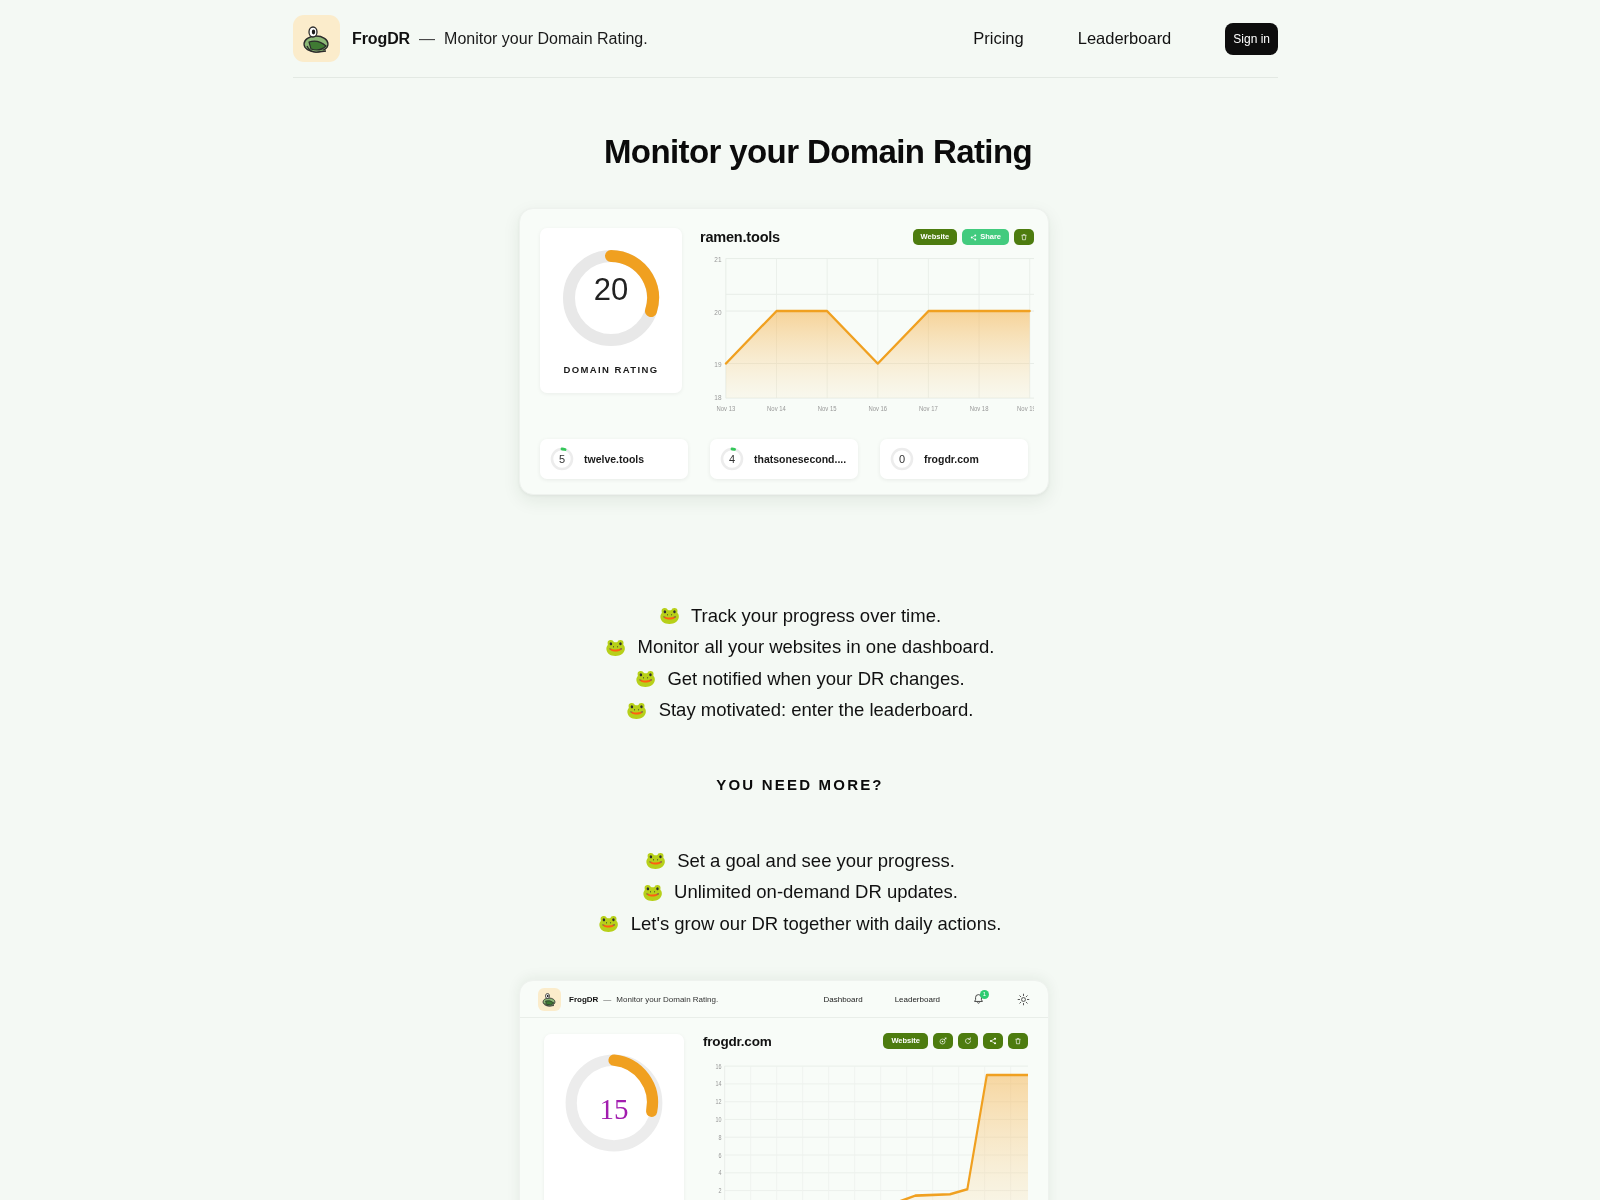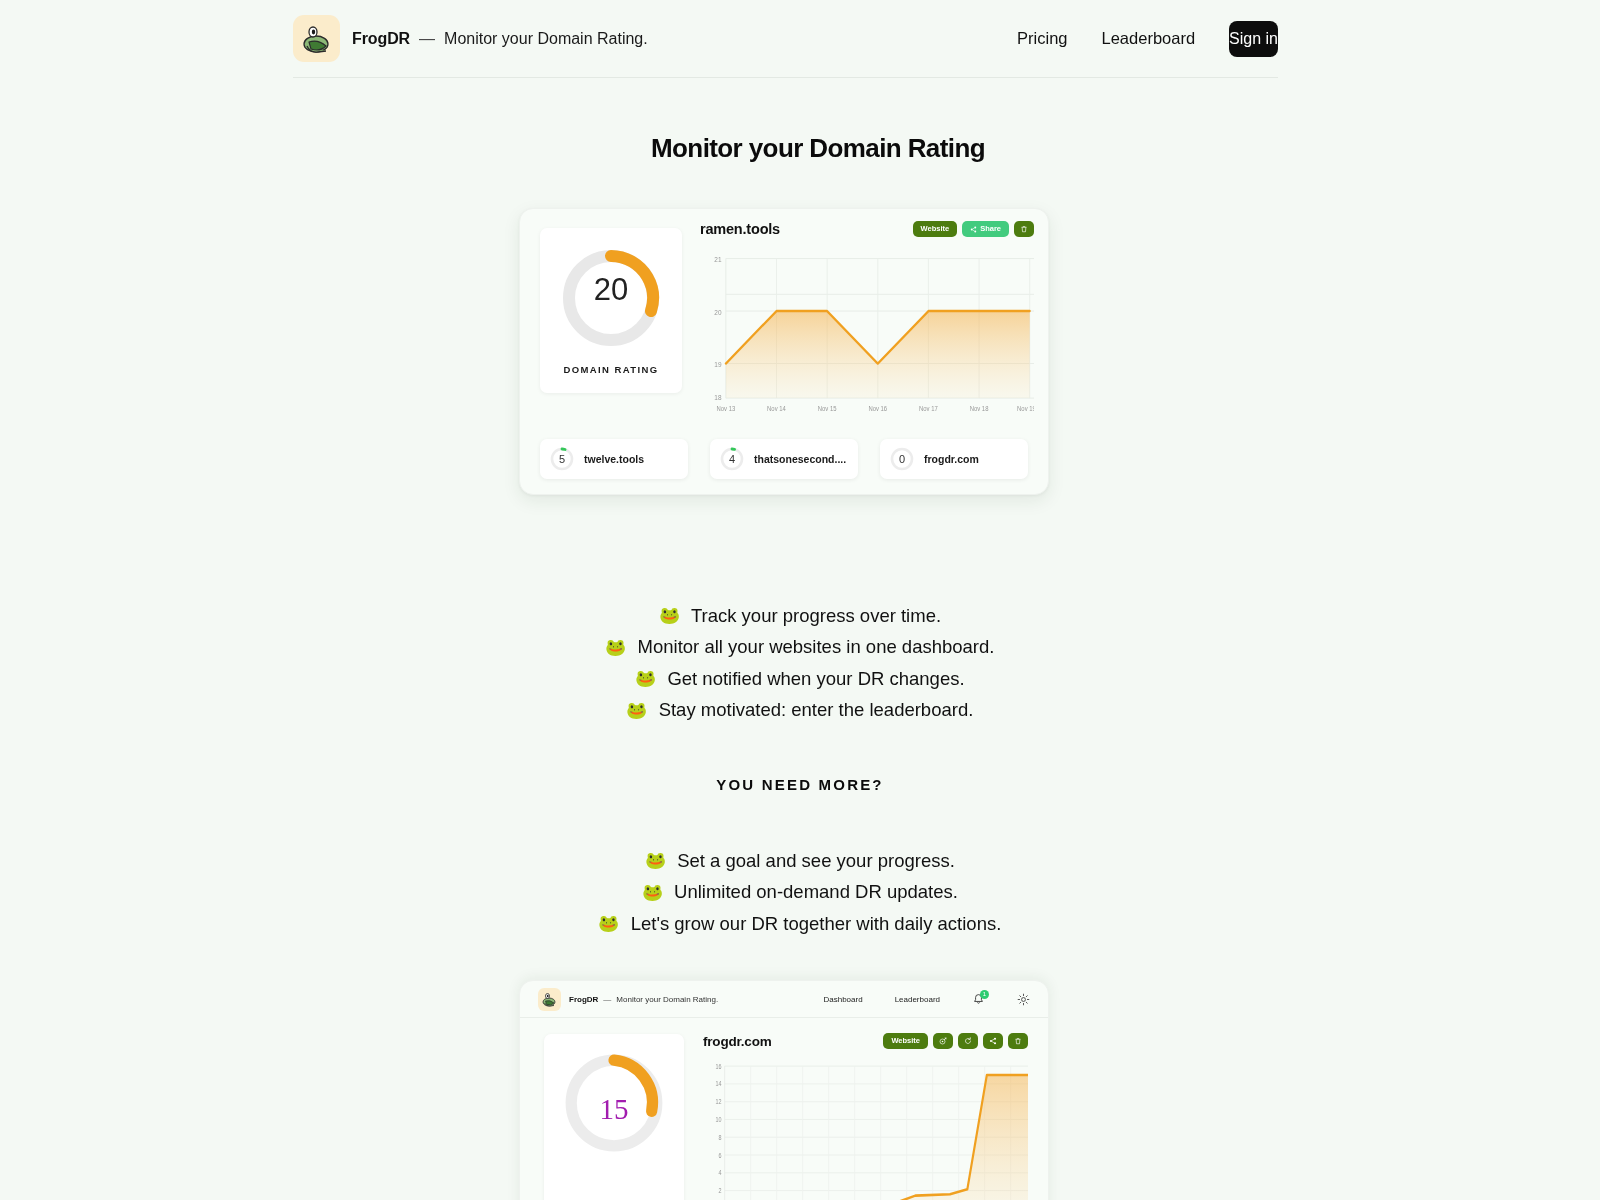--- a/index.html
+++ b/index.html
@@ -24,32 +24,32 @@
     width: 47px; height: 47px; border-radius: 11px;
     background: #fbeccb;
     display: flex; align-items: center; justify-content: center;
     overflow: hidden;
   }
   .brand-text { display: flex; align-items: baseline; gap: 9px; font-size: 16px; }
   .brand-name { font-weight: bold; color: #111; letter-spacing: -0.1px; }
   .brand-dash { color: #444; }
   .brand-tag { color: #1a1a1a; font-weight: 400; }
 
-  .nav { margin-left: auto; display: flex; align-items: center; gap: 34px; }
+  .nav { margin-left: auto; display: flex; align-items: center; gap: 54px; }
   .nav-link { font-size: 16.5px; color: #111; text-decoration: none; cursor: pointer; }
   .signin-btn {
     background: #0d0d0d; color: #ffffff; border: none;
-    font-family: inherit; font-size: 16px;
-    padding: 9px 0; border-radius: 8px; cursor: pointer;
+    font-family: inherit; font-size: 12px;
+    padding: 9px 8px; border-radius: 8px; cursor: pointer;
   }
 
   
   .hero-title {
     position: absolute; left: 0; right: 0; top: 133px;
-    text-align: center; font-size: 26px; font-weight: bold;
+    text-align: center; font-size: 33px; font-weight: bold;
     letter-spacing: -0.6px; color: #0b0b0b; padding-left: 36px;
   }
 
   
   .preview-card {
     position: absolute; left: 519px; top: 208px; width: 530px; height: 287px;
     background: #f8fcf8; border: 1px solid #eef2ee;
     border-radius: 14px;
     box-shadow: 0 6px 18px rgba(30,50,30,.08), 0 1px 3px rgba(30,50,30,.05);
   }
@@ -64,21 +64,21 @@
     position: absolute; bottom: 18px; left: 0; right: 0; text-align: center;
     font-size: 9.5px; font-weight: bold; letter-spacing: 1.4px; color: #1a1a1a;
   }
   .gauge-value {
     position: absolute; top: 0; left: 0; right: 0; bottom: 0;
     display: flex; align-items: center; justify-content: center;
     font-size: 31px; color: #222; font-weight: 400;
   }
 
   .chart-panel { position: absolute; left: 180px; top: 12px; right: 14px; bottom: 78px; }
-  .chart-head { display: flex; align-items: flex-start; height: 24px; }
+  .chart-head { display: flex; align-items: flex-end; height: 24px; }
   .chart-site { font-size: 14.5px; font-weight: bold; color: #111; letter-spacing: -0.2px; }
   .chart-actions { margin-left: auto; display: flex; align-items: center; gap: 5px; }
   .pill {
     font-size: 7.5px; font-weight: bold; color: #fff;
     background: #4d7c0f; border: none; border-radius: 5px;
     padding: 4px 8px; cursor: pointer; font-family: inherit;
     display: flex; align-items: center; gap: 3px; line-height: 1;
   }
   .pill.green { background: #42cb7e; }
   .pill.icon-only { padding: 4px 6px; }

